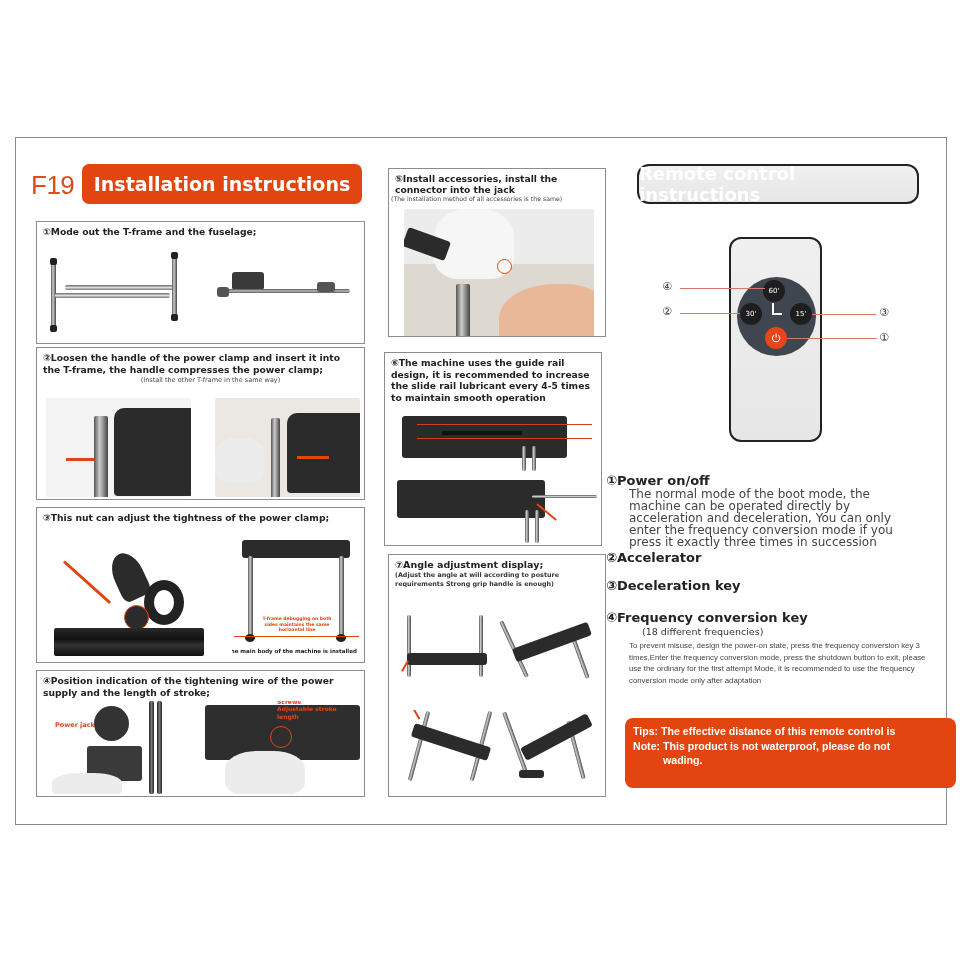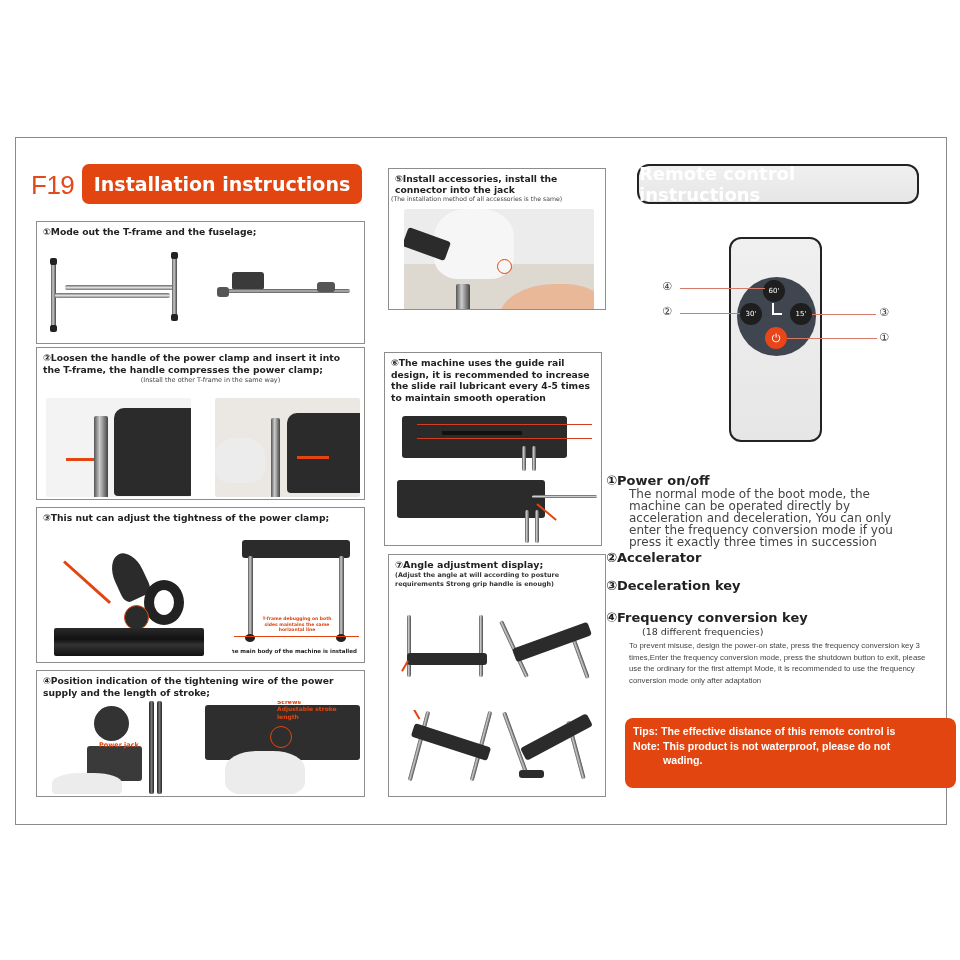--- a/index.html
+++ b/index.html
@@ -115,32 +115,32 @@
 </div>
 
 <div class="panel" style="left:36px;top:670px;width:329px;height:127px;">
   <div class="ttl"><span>④</span><span>Position indication of the tightening wire of the power supply and the length of stroke;</span></div>
   <div class="photo" style="left:15px;top:30px;width:138px;height:93px;">
     <div class="bodyblk" style="left:42px;top:5px;width:35px;height:35px;border-radius:50%;background:#333;"></div>
     <div class="bodyblk" style="left:35px;top:45px;width:55px;height:35px;background:#3a3a3a;"></div>
     <div class="rod" style="left:97px;top:0;width:5px;height:93px;background:linear-gradient(90deg,#222,#777,#222);"></div>
     <div class="rod" style="left:105px;top:0;width:5px;height:93px;background:linear-gradient(90deg,#222,#777,#222);"></div>
     <div class="glove" style="left:0;top:72px;width:70px;height:25px;"></div>
-    <div class="redtxt" style="left:3px;top:40px;margin-left:44px;">Power jack</div>
+    <div class="redtxt" style="left:3px;top:20px;">Power jack</div>
   </div>
   <div class="photo" style="left:168px;top:30px;width:155px;height:93px;">
     <div class="bodyblk" style="left:0;top:4px;width:155px;height:55px;background:#2e2e2e;"></div>
     <div class="glove" style="left:20px;top:50px;width:80px;height:45px;"></div>
     <div style="position:absolute;left:65px;top:25px;width:22px;height:22px;border:1px solid #e2450f;border-radius:50%;"></div>
     <div class="redtxt" style="left:72px;top:-3px;font-size:6px;">Screws</div>
     <div class="redtxt" style="left:72px;top:4px;font-size:6px;">Adjustable stroke length</div>
   </div>
 </div>
 
-<div class="panel" style="left:388px;top:168px;width:218px;height:142px;">
+<div class="panel" style="left:388px;top:168px;width:218px;height:169px;">
   <div class="ttl" style="line-height:11px;"><span>⑤</span><span>Install accessories, install the connector into the jack</span></div>
   <div class="sub" style="padding-left:2px;font-size:6.2px;">(The installation method of all accessories is the same)</div>
   <div class="photo" style="left:15px;top:40px;width:190px;height:130px;background:#ececec;">
     <div style="position:absolute;left:0;top:55px;width:190px;height:75px;background:#ddd8d0;"></div>
     <div class="rod" style="left:52px;top:75px;width:14px;height:55px;"></div>
     <div class="glove" style="left:30px;top:0;width:80px;height:70px;background:#f6f6f6;"></div>
     <div class="bodyblk" style="left:0;top:25px;width:45px;height:20px;transform:rotate(20deg);"></div>
     <div style="position:absolute;left:95px;top:75px;width:110px;height:70px;background:#e8b898;border-radius:50% 40% 0 0;"></div>
     <div style="position:absolute;left:93px;top:50px;width:15px;height:15px;border:1px solid #e2450f;border-radius:50%;"></div>
   </div>

